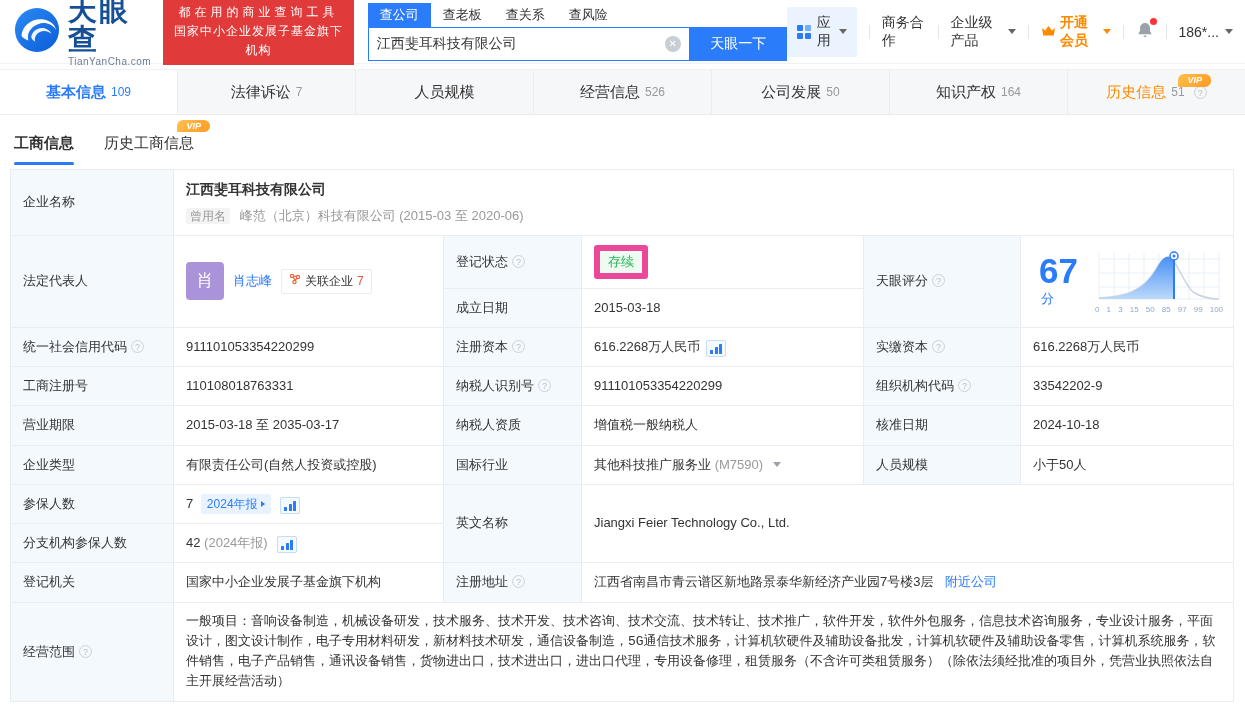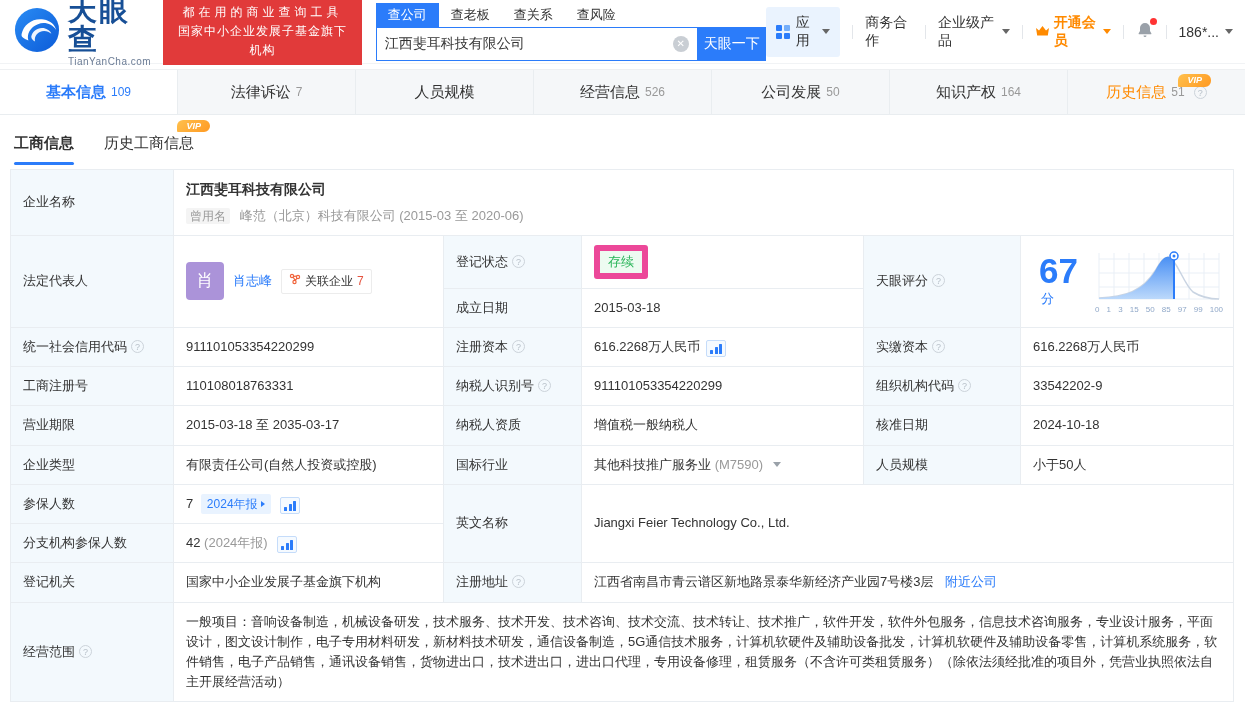--- a/index.html
+++ b/index.html
@@ -16,21 +16,21 @@
   .slogan2 { letter-spacing:1px; }
 
   .search-area { margin-left:14px; display:flex; flex-direction:column; }
   .search-tabs { display:flex; font-size:13px; }
   .search-tab { padding:3px 12px; cursor:pointer; color:#333; }
   .search-tab.active { background:#2b7cfa; color:#fff; }
   .search-row { display:flex; }
   .search-box { display:flex; align-items:center; width:322px; height:34px; border:1px solid #2b7cfa; background:#fff; padding:0 8px; }
   .search-box input { flex:1; border:none; outline:none; font-size:14px; color:#333; font-family:inherit; }
   .clear-ic { width:16px; height:16px; border-radius:50%; background:#c9ced4; color:#fff; font-size:10px; line-height:16px; text-align:center; cursor:pointer; flex:0 0 16px; }
-  .search-btn { height:34px; width:68px; background:#2b7cfa; color:#fff; border:none; font-size:14px; cursor:pointer; font-family:inherit; }
+  .search-btn { height:34px; width:97px; background:#2b7cfa; color:#fff; border:none; font-size:14px; cursor:pointer; font-family:inherit; }
 
   .topnav { margin-left:auto; display:flex; align-items:center; font-size:14px; }
   .apps-btn { display:flex; align-items:center; gap:6px; background:#eaf3fe; border-radius:3px; padding:7px 10px; cursor:pointer; }
   .grid-ic { display:inline-grid; grid-template-columns:6px 6px; grid-gap:2px; }
   .grid-ic i { width:6px; height:6px; background:#2b7cfa; border-radius:1px; }
   .grid-ic i:nth-child(2){ background:#74aefa; }
   .caret { width:0; height:0; border-left:4px solid transparent; border-right:4px solid transparent; border-top:5px solid #666; margin-left:2px; }
   .caret.orange { border-top-color:#ff8a00; }
   .vline { width:1px; height:14px; background:#e3e6ea; margin:0 12px; }
   .nav-link { cursor:pointer; display:flex; align-items:center; gap:4px; }
@@ -78,21 +78,21 @@
   .rel-count { color:#e5533f; }
   .status-badge { display:inline-block; border:6px solid #ec4899; background:#edfbf1; color:#2bb55a; padding:1px 8px; border-radius:3px; font-size:13px; }
   .trend-ic { display:inline-flex; align-items:flex-end; justify-content:center; width:20px; height:17px; border:1px solid #c5dcfa; border-radius:2px; background:#f5faff; cursor:pointer; margin-left:6px; vertical-align:-3px; padding-bottom:2px; gap:1.5px; }
   .trend-ic i { display:block; width:3px; background:#2b7cfa; border-radius:.5px; }
   .report-badge { display:inline-flex; align-items:center; gap:3px; background:#e9f3ff; color:#2b7cfa; font-size:12px; padding:1px 6px; border-radius:2px; cursor:pointer; margin-left:4px; }
   .report-badge .arr { width:0; height:0; border-top:3.5px solid transparent; border-bottom:3.5px solid transparent; border-left:4.5px solid #2b7cfa; }
   .gray { color:#999; }
   .chev-down { display:inline-block; width:0; height:0; border-left:4.5px solid transparent; border-right:4.5px solid transparent; border-top:5px solid #9aa1a9; margin-left:6px; vertical-align:2px; cursor:pointer; }
   .link { color:#2b7cfa; cursor:pointer; }
   .addr-link { margin-left:8px; }
-  .scope-cell { line-height:1.95; }
+  .scope-cell { line-height:1.95;font-family:Liberation Mono, monospace; }
 
   
   .score-cell { padding:6px 10px 6px 18px !important; }
   .score-wrap { display:flex; align-items:center; gap:14px; }
   .score-num { font-size:35px; font-weight:bold; color:#2b7cfa; line-height:1;text-align:center; }
   .score-unit { font-size:13px; color:#2b7cfa; margin-left:2px; }
   .score-chart { display:flex; flex-direction:column; }
   .score-axis { display:flex; justify-content:space-between; width:128px; font-size:8px; color:#90a8c8; margin-top:1px; }
 </style>
 </head>

